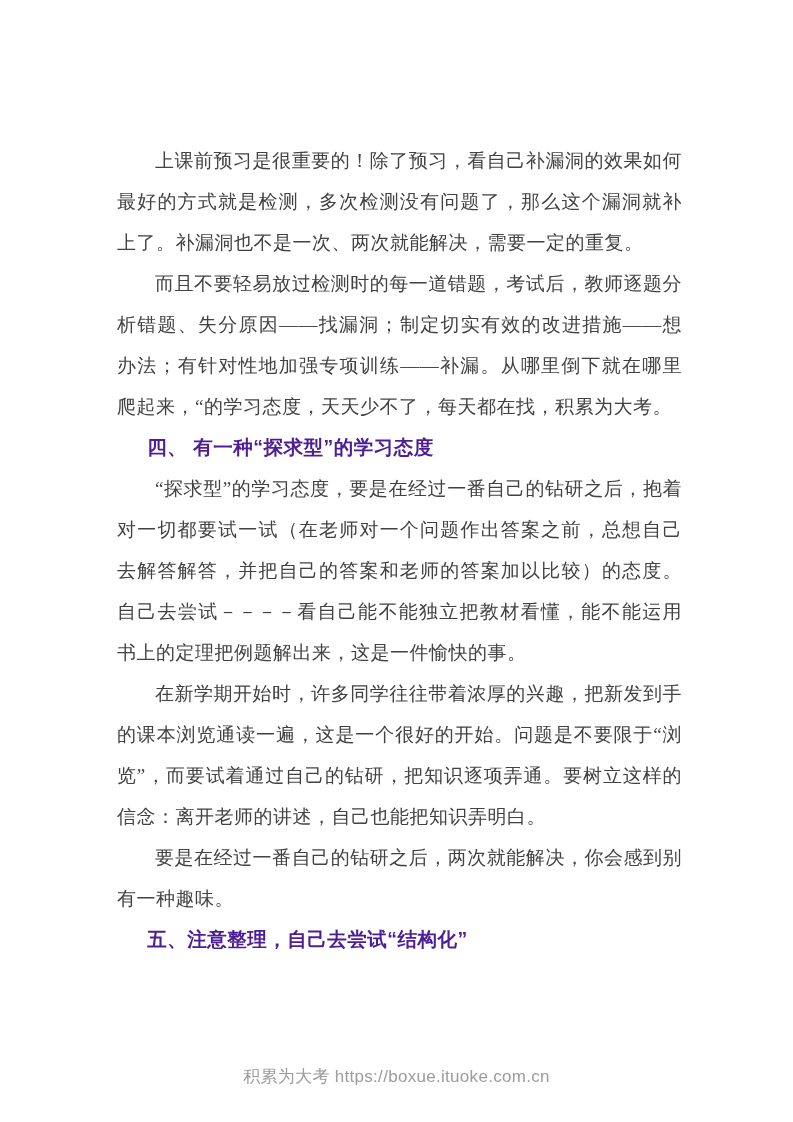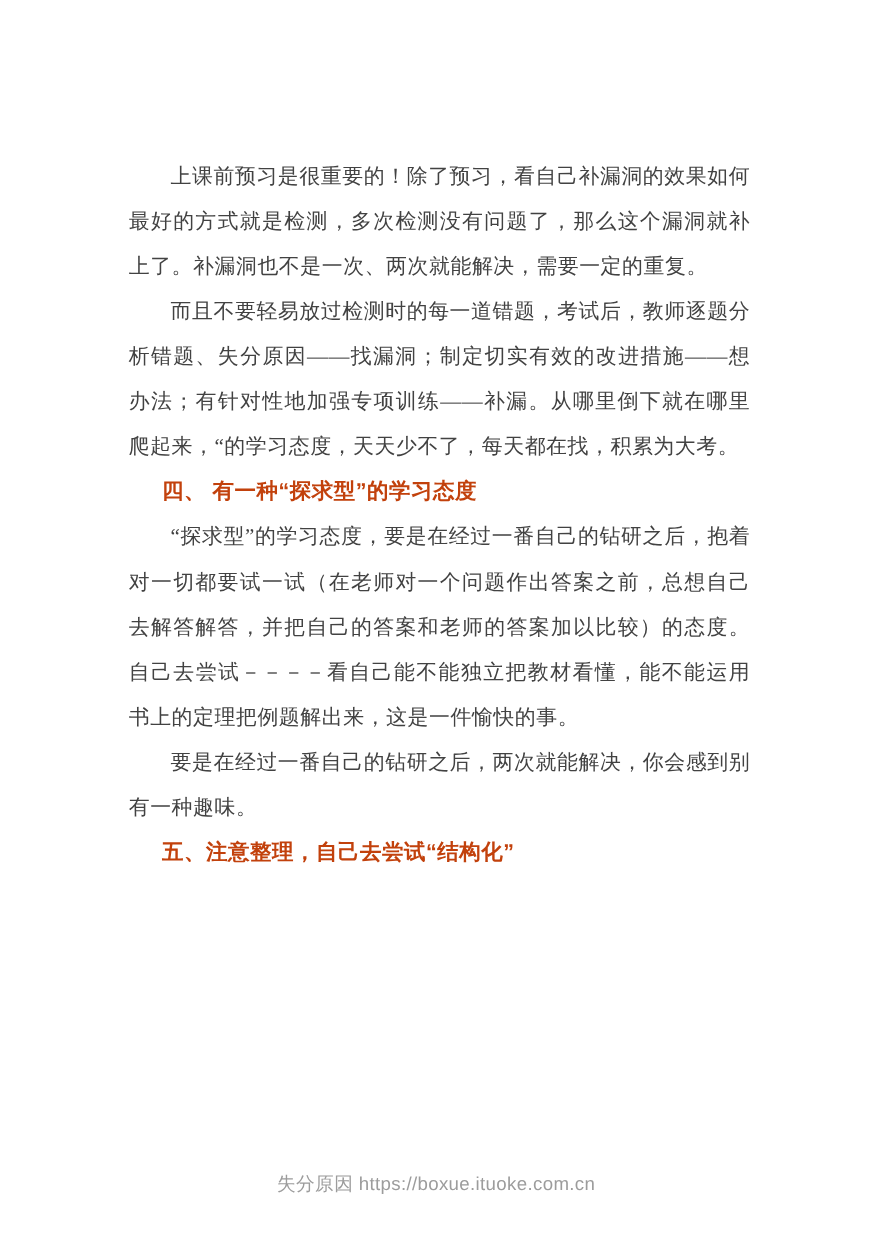--- a/index.html
+++ b/index.html
@@ -30,21 +30,21 @@
     margin: 0;
     text-indent: 2em;
     font-weight: 400;
   }
   .doc-body h2 {
     margin: 0;
     font-size: 19.5px;
     line-height: 41px;
     font-weight: 700;
     text-indent: 1.55em;
-    color: #c2410c;
+    color: #4c1d95;
     font-family: "Liberation Sans", "DejaVu Sans", sans-serif;
     letter-spacing: 0.5px;
     text-align: left;
   }
   .footer {
     position: absolute;
     top: 1064px;
     left: 0;
     width: 793px;
     text-align: center;
@@ -59,22 +59,23 @@
 </head>
 <body>
 
 <div class="page">
 
   <div class="doc-body">
     <p>上课前预习是很重要的！除了预习，看自己补漏洞的效果如何最好的方式就是检测，多次检测没有问题了，那么这个漏洞就补上了。补漏洞也不是一次、两次就能解决，需要一定的重复。</p>
     <p>而且不要轻易放过检测时的每一道错题，考试后，教师逐题分析错题、失分原因——找漏洞；制定切实有效的改进措施——想办法；有针对性地加强专项训练——补漏。从哪里倒下就在哪里爬起来，“的学习态度，天天少不了，每天都在找，积累为大考。</p>
     <h2>四、 有一种“探求型”的学习态度</h2>
     <p>“探求型”的学习态度，要是在经过一番自己的钻研之后，抱着对一切都要试一试（在老师对一个问题作出答案之前，总想自己去解答解答，并把自己的答案和老师的答案加以比较）的态度。自己去尝试－－－－看自己能不能独立把教材看懂，能不能运用书上的定理把例题解出来，这是一件愉快的事。</p>
+    <p>在新学期开始时，许多同学往往带着浓厚的兴趣，把新发到手的课本浏览通读一遍，这是一个很好的开始。问题是不要限于“浏览”，而要试着通过自己的钻研，把知识逐项弄通。要树立这样的信念：离开老师的讲述，自己也能把知识弄明白。</p>
     <p>要是在经过一番自己的钻研之后，两次就能解决，你会感到别有一种趣味。</p>
     <h2>五、注意整理，自己去尝试“结构化”</h2>
   </div>
 
   <div class="footer">
-    <span>失分原因</span>
+    <span>积累为大考</span>
     <span>https://boxue.ituoke.com.cn</span>
   </div>
 
 </div>
 
 </body></html>

